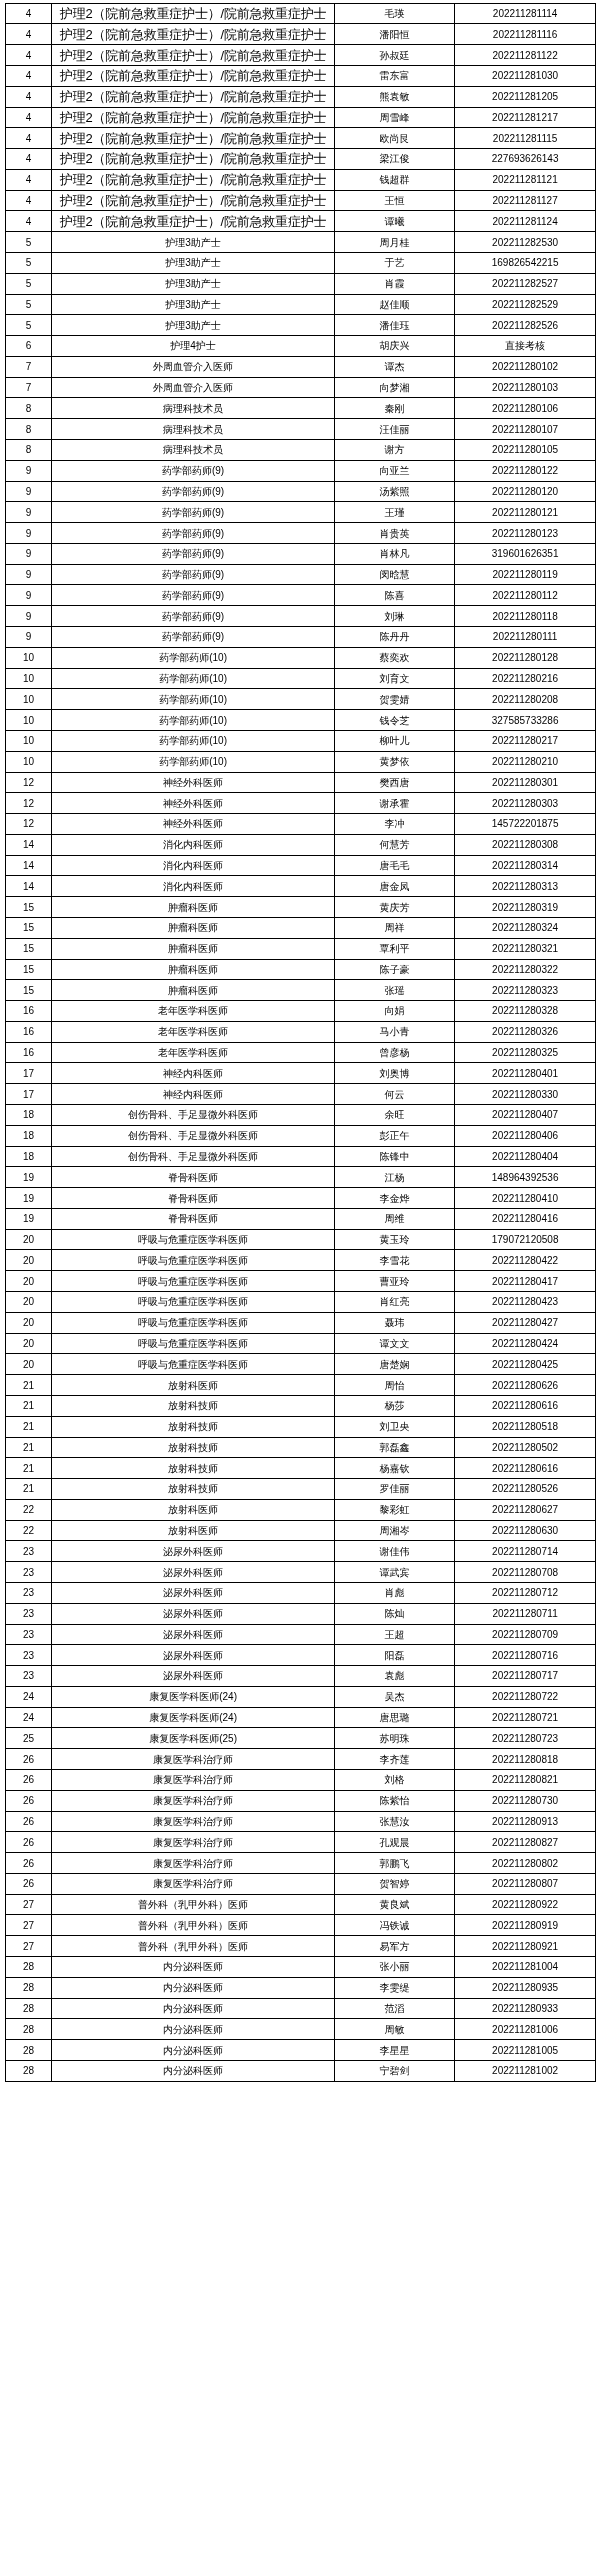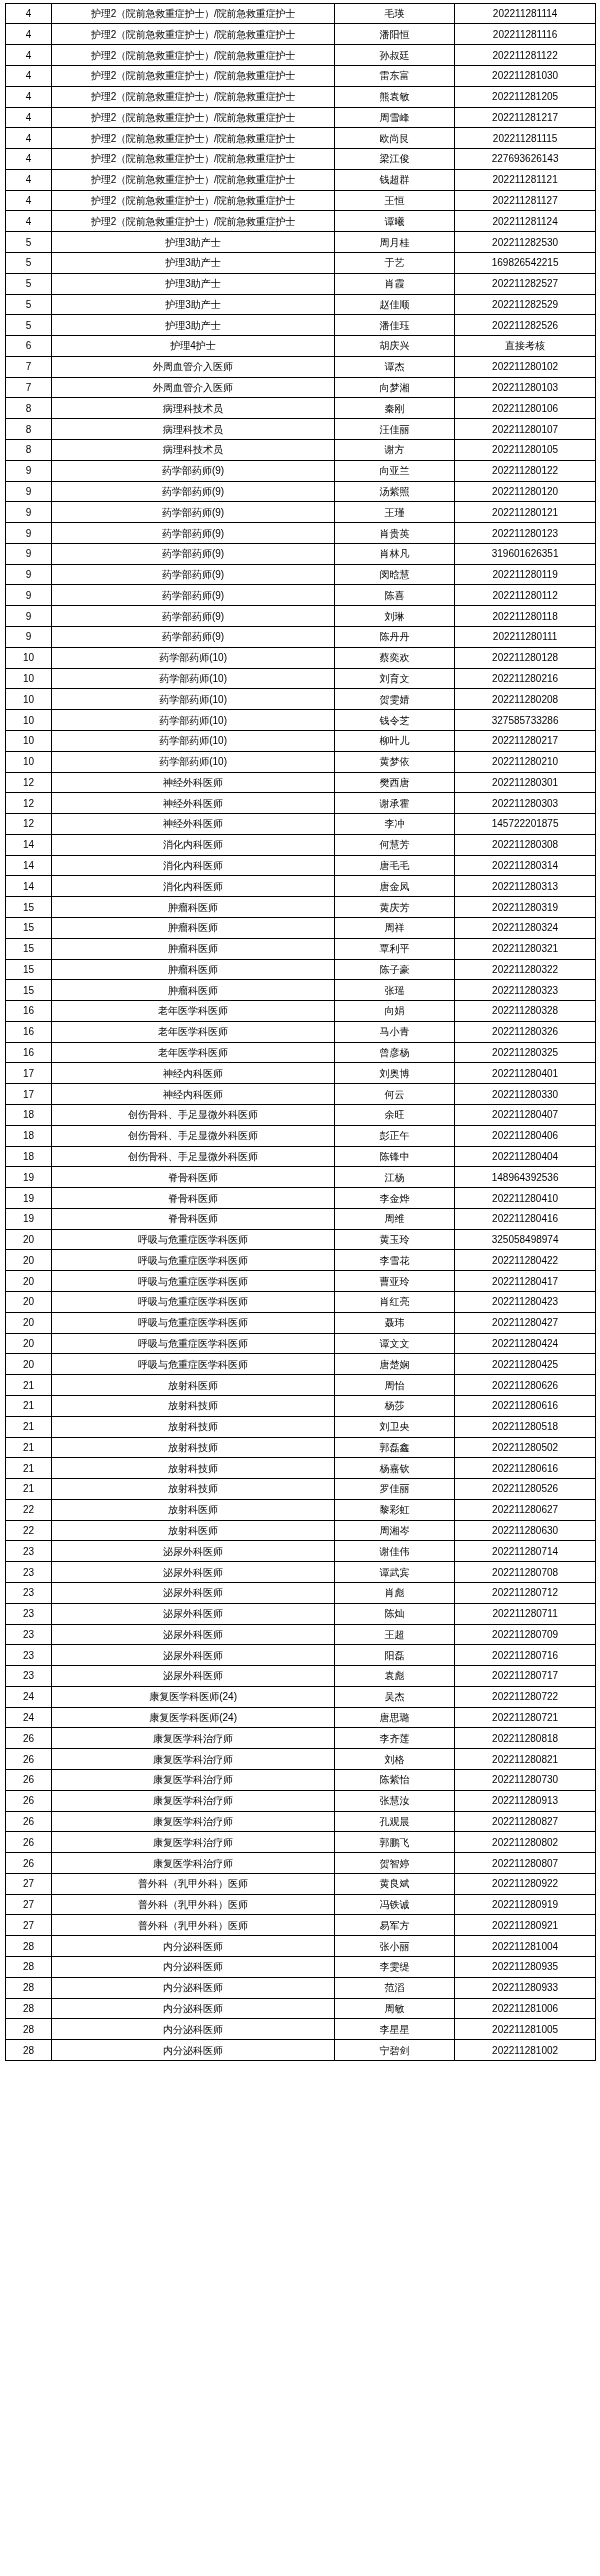--- a/index.html
+++ b/index.html
@@ -34,21 +34,21 @@
     padding: 0.9px 2.6px;
     text-align: center;
     vertical-align: middle;
     overflow: hidden;
     white-space: nowrap;
   }
   .cell-num  { font-size: 10px; }
   .cell-post { font-size: 10px; }
   .cell-name { font-size: 10px; }
   .cell-code { font-size: 10px; }
-  .post-long { font-size: 10px; letter-spacing: -0.2px; }
+  .post-long { font-size: 13px; letter-spacing: -0.2px; }
 </style>
 </head>
 <body>
 
 <div id="sheet">
   <table class="roster">
     <colgroup>
       <col class="c-num">
       <col class="c-post">
       <col class="c-name">
@@ -406,21 +406,21 @@
         <tr>
           <td class="cell-num">19</td>
           <td class="cell-post">脊骨科医师</td>
           <td class="cell-name">周维</td>
           <td class="cell-code">202211280416</td>
         </tr>
         <tr>
           <td class="cell-num">20</td>
           <td class="cell-post">呼吸与危重症医学科医师</td>
           <td class="cell-name">黄玉玲</td>
-          <td class="cell-code">325058498974</td>
+          <td class="cell-code">179072120508</td>
         </tr>
         <tr>
           <td class="cell-num">20</td>
           <td class="cell-post">呼吸与危重症医学科医师</td>
           <td class="cell-name">李雪花</td>
           <td class="cell-code">202211280422</td>
         </tr>
         <tr>
           <td class="cell-num">20</td>
           <td class="cell-post">呼吸与危重症医学科医师</td>
@@ -545,20 +545,26 @@
           <td class="cell-num">24</td>
           <td class="cell-post">康复医学科医师(24)</td>
           <td class="cell-name">吴杰</td>
           <td class="cell-code">202211280722</td>
         </tr>
         <tr>
           <td class="cell-num">24</td>
           <td class="cell-post">康复医学科医师(24)</td>
           <td class="cell-name">唐思璐</td>
           <td class="cell-code">202211280721</td>
+        </tr>
+        <tr>
+          <td class="cell-num">25</td>
+          <td class="cell-post">康复医学科医师(25)</td>
+          <td class="cell-name">苏明珠</td>
+          <td class="cell-code">202211280723</td>
         </tr>
         <tr>
           <td class="cell-num">26</td>
           <td class="cell-post">康复医学科治疗师</td>
           <td class="cell-name">李齐莲</td>
           <td class="cell-code">202211280818</td>
         </tr>
         <tr>
           <td class="cell-num">26</td>
           <td class="cell-post">康复医学科治疗师</td>

